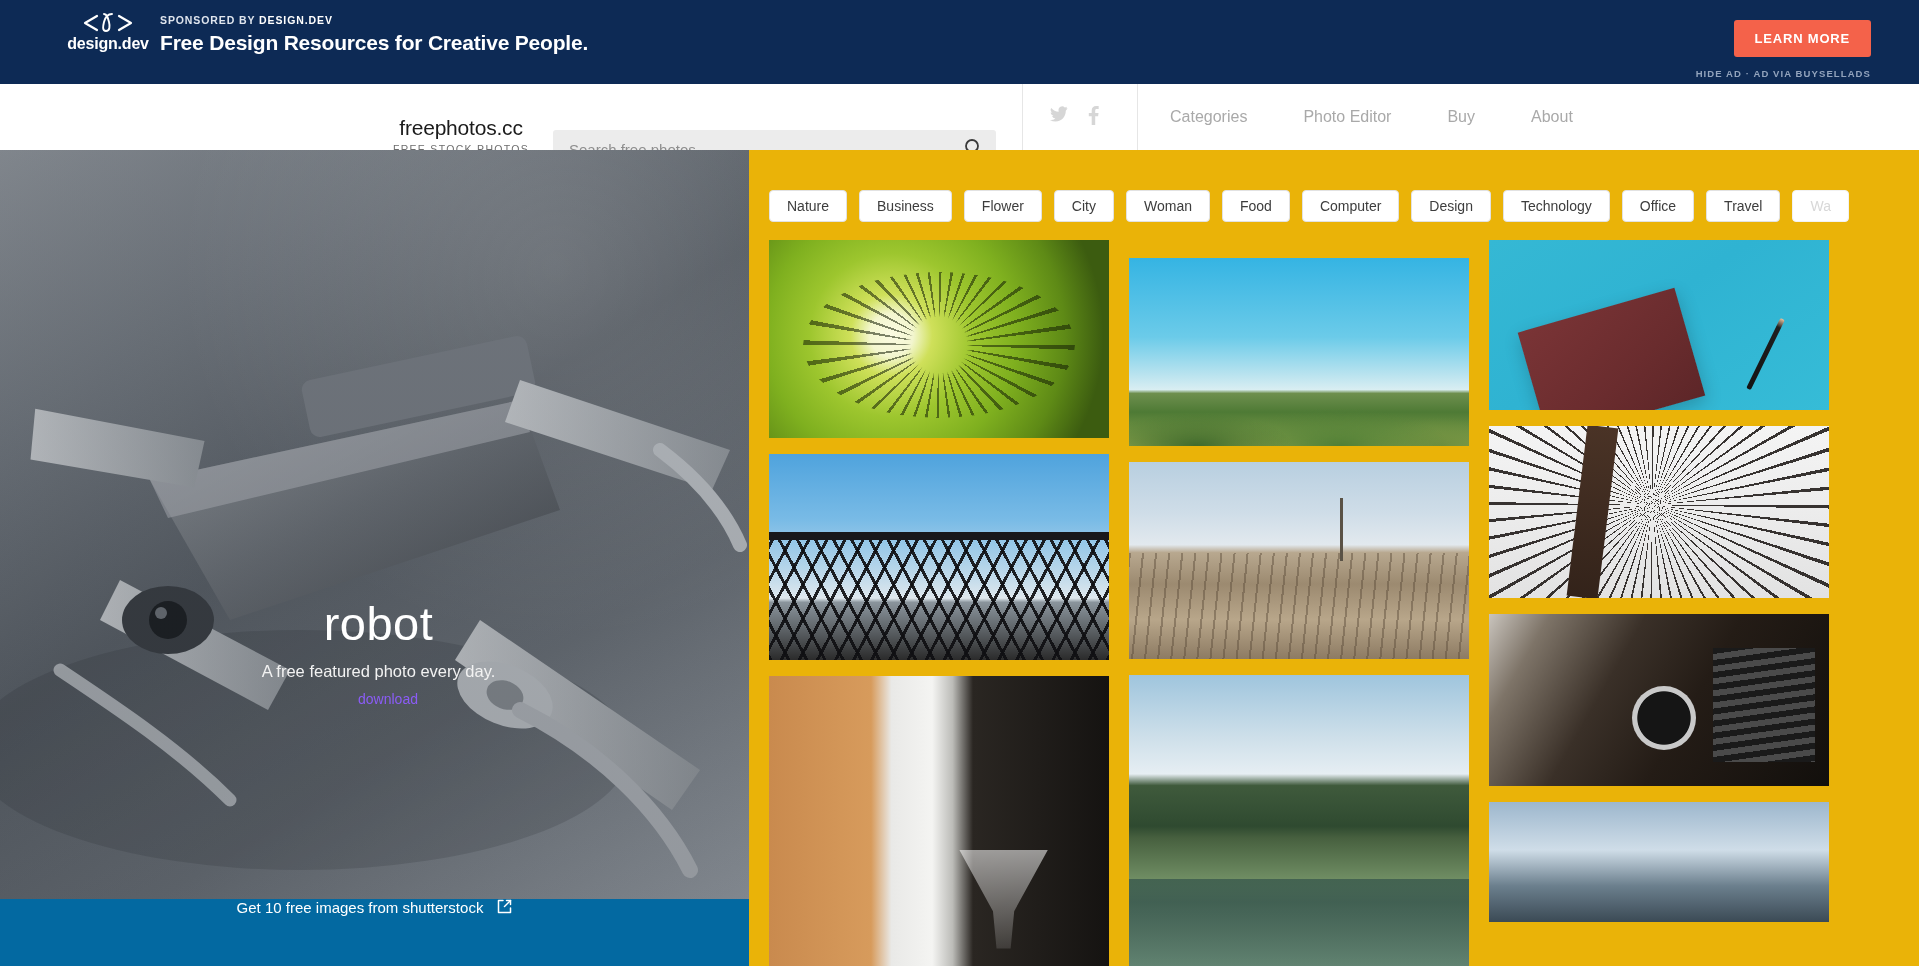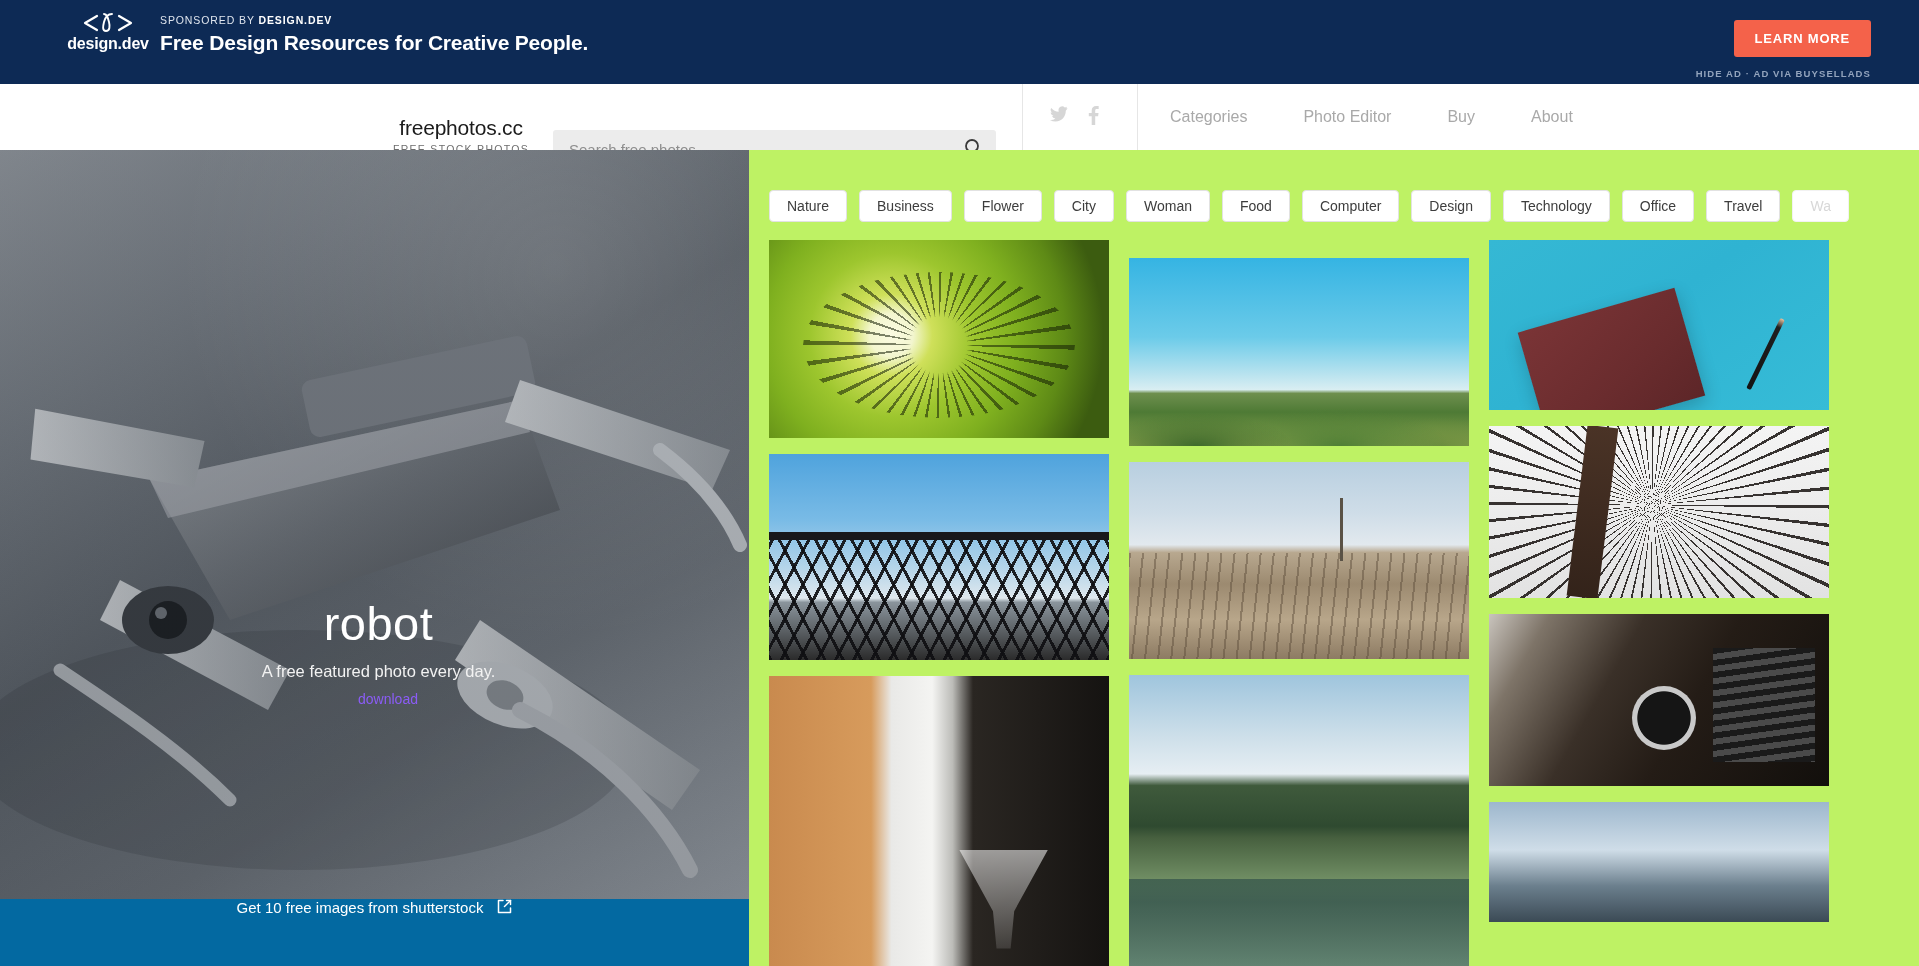--- a/index.html
+++ b/index.html
@@ -26,21 +26,21 @@
     font-family: "Liberation Sans", sans-serif; font-weight: 400;
     display: block; height: 22px;
   }
   .ad-logo-mark svg { display: block; margin: 0 auto; }
   .ad-logo-name {
     display: block; font-size: 16px; font-weight: bold;
     letter-spacing: -0.2px; margin-top: 1px;
   }
   .ad-copy { position: absolute; left: 160px; top: 14px; color: #ffffff; }
   .ad-sponsored {
-    font-size: 10.5px; letter-spacing: 0.9px; font-weight: normal;
+    font-size: 10.5px; letter-spacing: 0.9px; font-weight: bold;
     color: #dfe5ee; text-transform: uppercase;
   }
   .ad-sponsored b { color: #ffffff; }
   .ad-headline {
     font-size: 21px; font-weight: bold; margin-top: 5px;
     letter-spacing: -0.2px; color: #ffffff;
   }
   .ad-cta {
     position: absolute; right: 48px; top: 20px;
     background: #f4624a; color: #ffffff;
@@ -149,21 +149,21 @@
     background: #0369a1;
     display: flex; align-items: flex-start; justify-content: center;
     gap: 14px; cursor: pointer; text-decoration: none; margin-top: 30px;
   }
   .hero-cta-text { font-size: 15px; color: #ffffff; }
 
   
   .gallery {
     position: absolute; left: 749px; top: 0;
     width: 1170px; height: 816px;
-    background: #bef264; overflow: hidden;
+    background: #eab308; overflow: hidden;
   }
   .chips {
     position: absolute; left: 20px; top: 40px;
     display: flex; gap: 12px; width: 1160px;
     white-space: nowrap;
   }
   .chip {
     flex: 0 0 auto; height: 32px;
     border: 1px solid #e2e2e2; border-radius: 4px;
     background: #ffffff; color: #3d3d3d;

